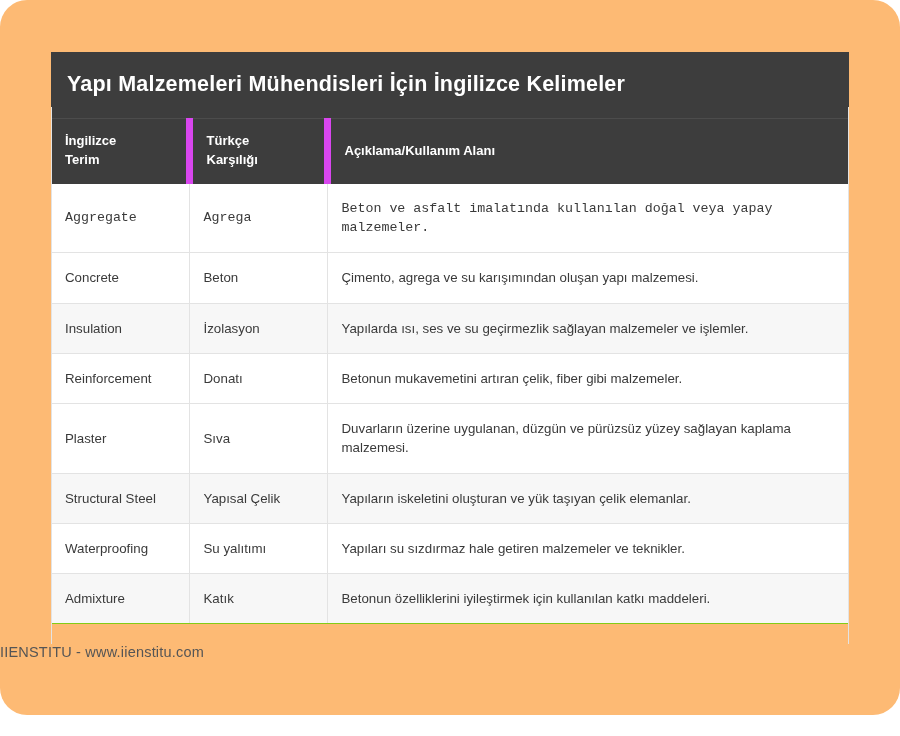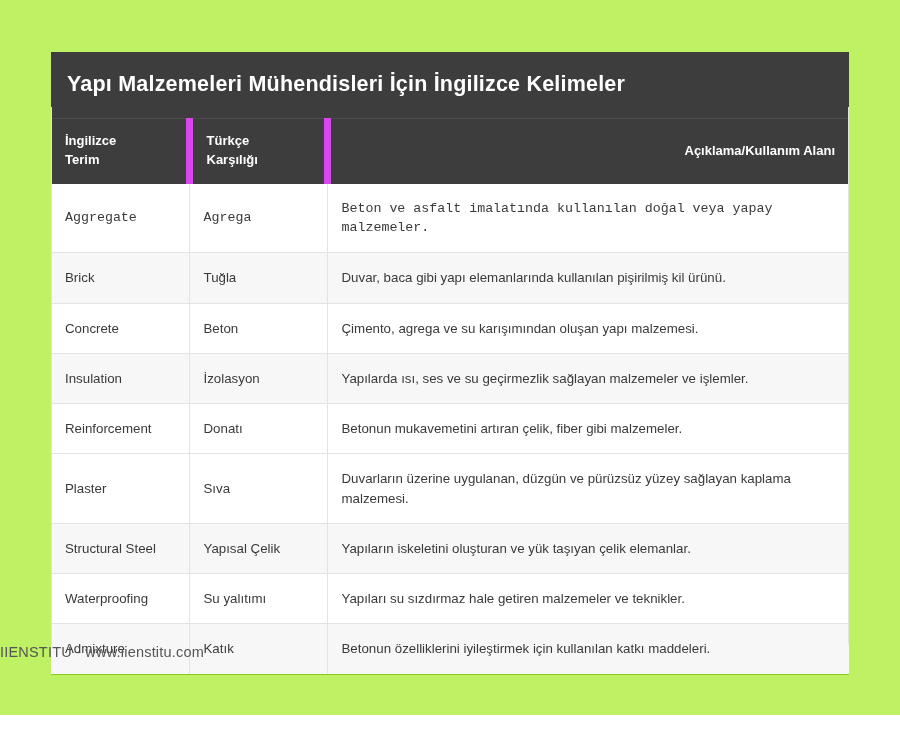--- a/index.html
+++ b/index.html
@@ -10,22 +10,23 @@
     width: 900px;
     height: 736px;
     background: #ffffff;
     font-family: "Liberation Sans", sans-serif;
     overflow: hidden;
   }
   .page {
     width: 900px;
     height: 715px;
     position: relative;
-    background: #bef264;
+    background: #fdba74;
     box-sizing: border-box;
+    border-radius: 27px;
   }
   .table-wrap {
     position: absolute;
     left: 51px;
     top: 52px;
     width: 798px;
   }
   table.vocab {
     border-collapse: collapse;
     width: 798px;
@@ -49,21 +50,20 @@
     font-weight: bold;
     text-align: left;
     vertical-align: middle;
     padding: 12px 14px 14px 14px;
     line-height: 1.5;
     border-right: 7px solid #d946ef;
     border-top: 1px solid #4c4c4c;
   }
   thead.head-row th.last {
     border-right: none;
-    text-align: right;
   }
   col.c1 { width: 138px; }
   col.c2 { width: 138px; }
   col.c3 { width: 522px; }
 
   tbody td {
     font-size: 13.3px;
     color: #3a3a3a;
     padding: 15px 14px;
     border-bottom: 1px solid #e3e3e3;
@@ -145,25 +145,20 @@
             <span>Açıklama/Kullanım Alanı</span>
           </th>
         </tr>
       </thead>
       <tbody>
         <tr>
           <td>Aggregate</td>
           <td>Agrega</td>
           <td class="desc">Beton ve asfalt imalatında kullanılan doğal veya yapay malzemeler.</td>
         </tr>
-        <tr class="alt">
-          <td>Brick</td>
-          <td>Tuğla</td>
-          <td class="desc">Duvar, baca gibi yapı elemanlarında kullanılan pişirilmiş kil ürünü.</td>
-        </tr>
         <tr>
           <td>Concrete</td>
           <td>Beton</td>
           <td class="desc">Çimento, agrega ve su karışımından oluşan yapı malzemesi.</td>
         </tr>
         <tr class="alt">
           <td>Insulation</td>
           <td>İzolasyon</td>
           <td class="desc">Yapılarda ısı, ses ve su geçirmezlik sağlayan malzemeler ve işlemler.</td>
         </tr>

